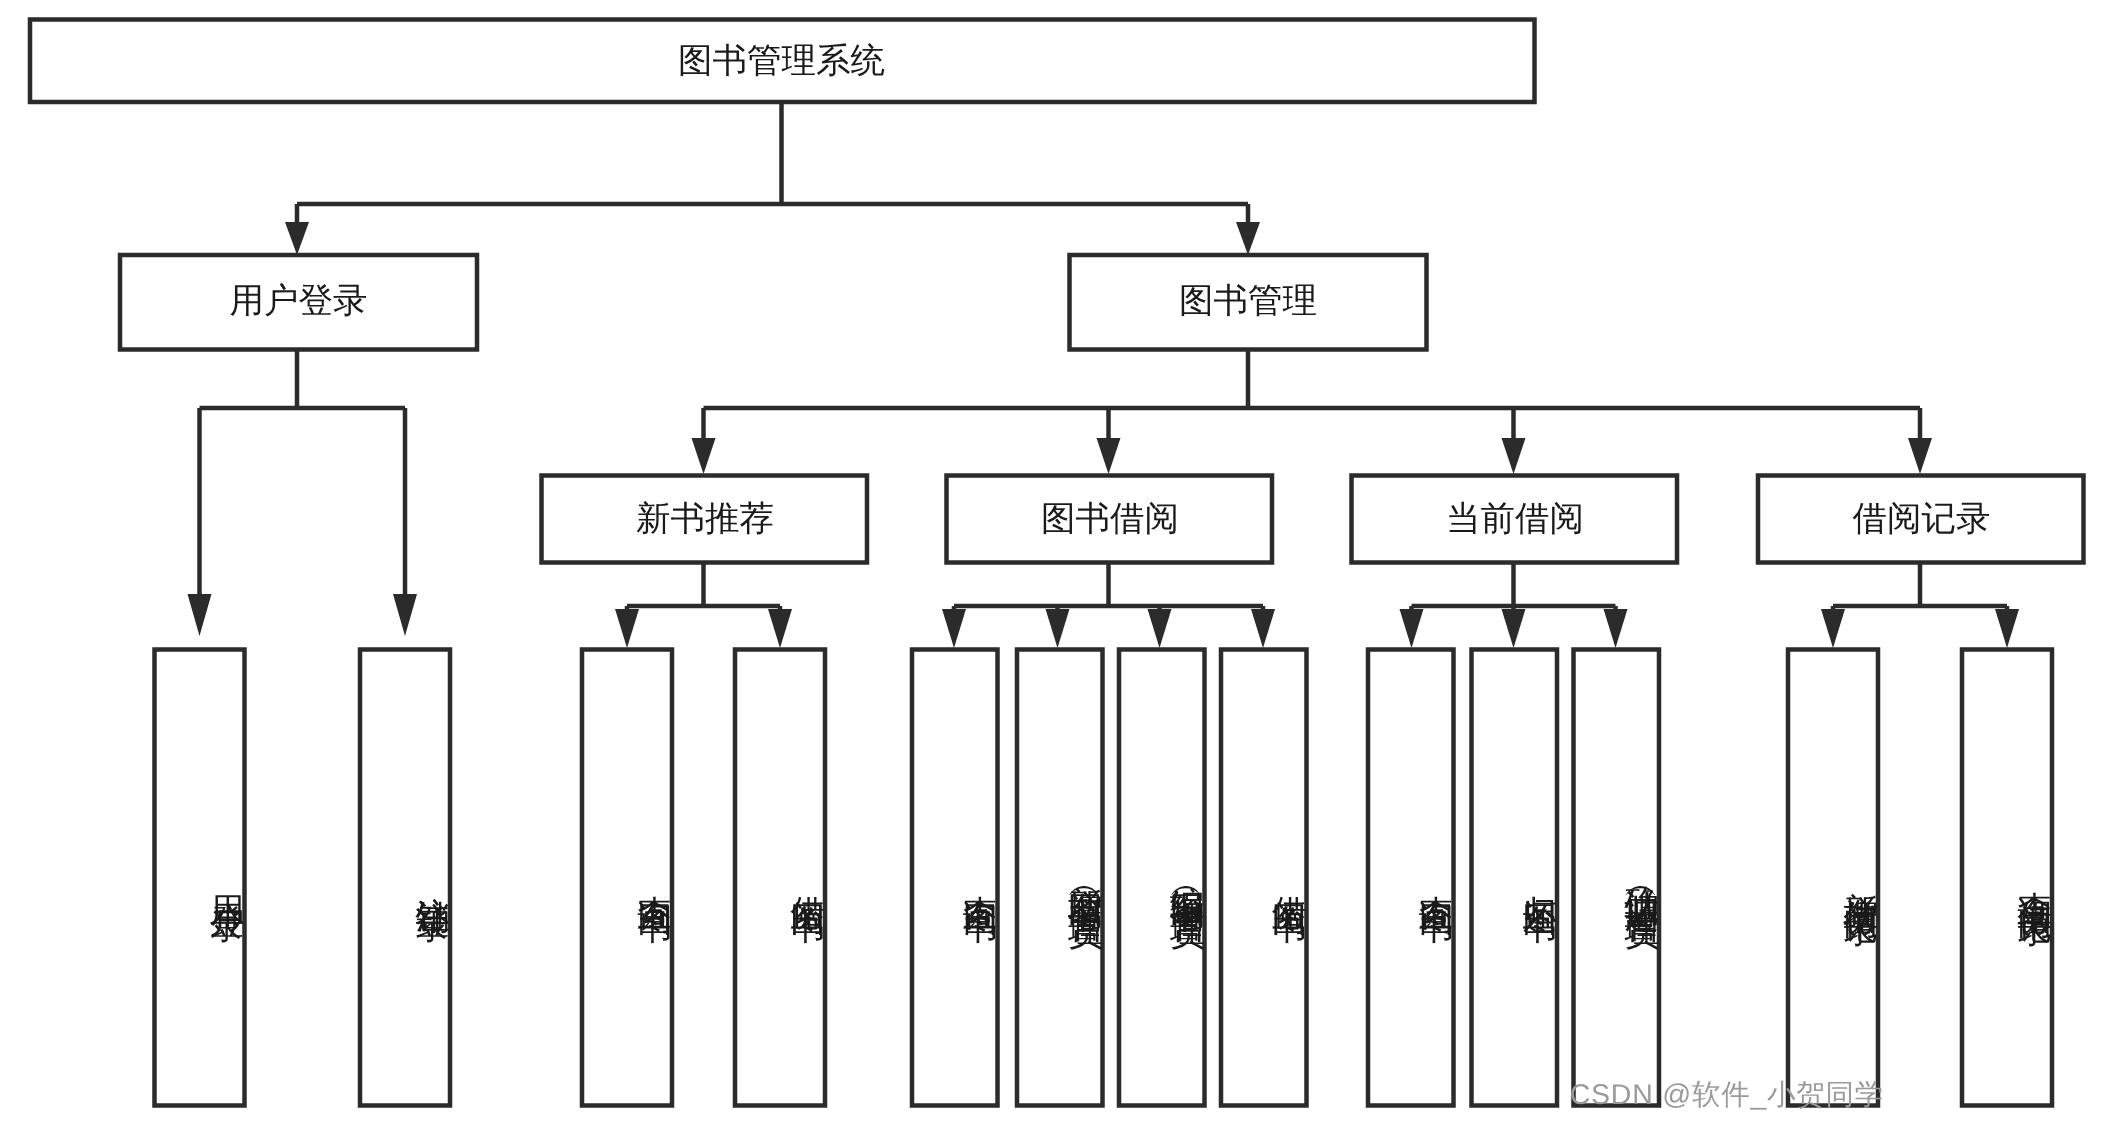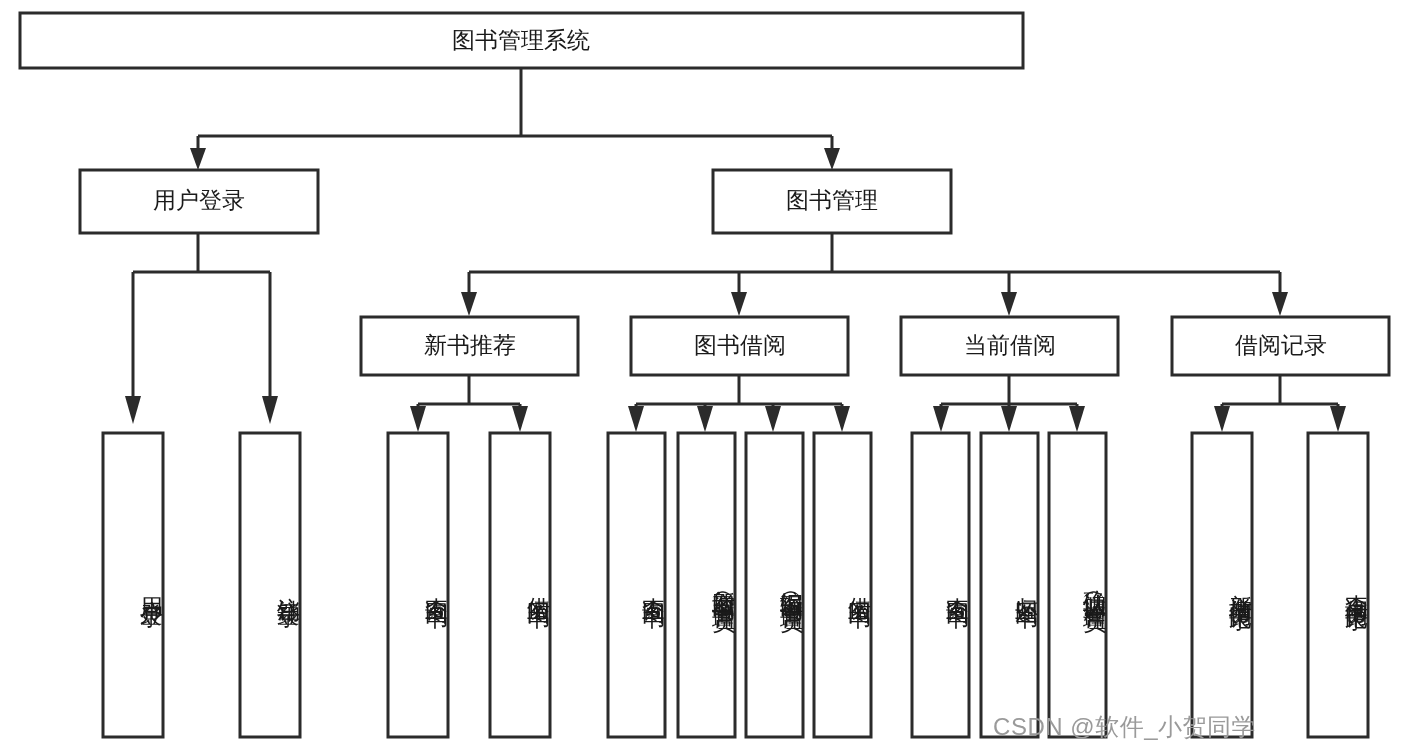--- a/index.html
+++ b/index.html
@@ -75,21 +75,21 @@
     align-items: flex-end;
     justify-content: center;
     height: 100%;
     width: 100%;
   }
   .watermark {
     position: absolute;
     right: 8px;
     bottom: 4px;
     font-family: "Liberation Sans", "DejaVu Sans", sans-serif;
-    font-size: 24px;
+    font-size: 19px;
     color: #9a9a9a;
     letter-spacing: 0.5px;
     user-select: none;
     pointer-events: none;
     white-space: nowrap;
   }
 </style>
 </head>
 <body>
 

